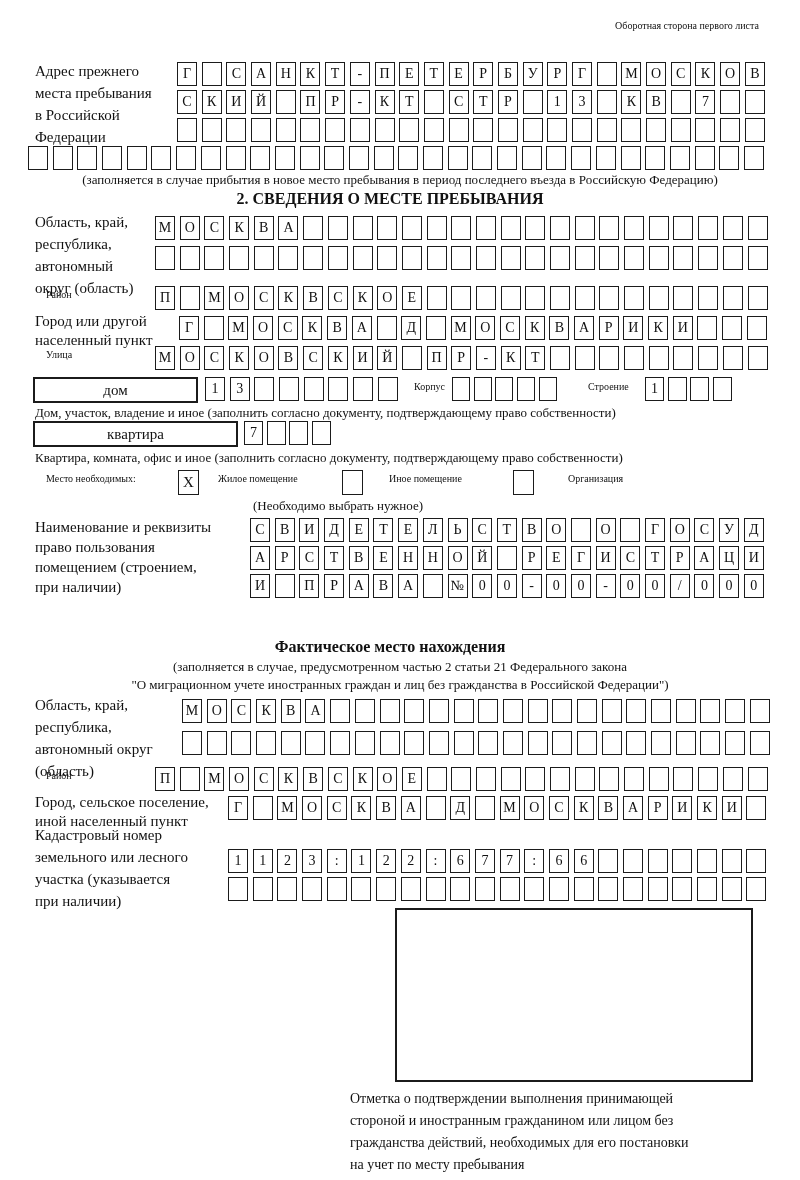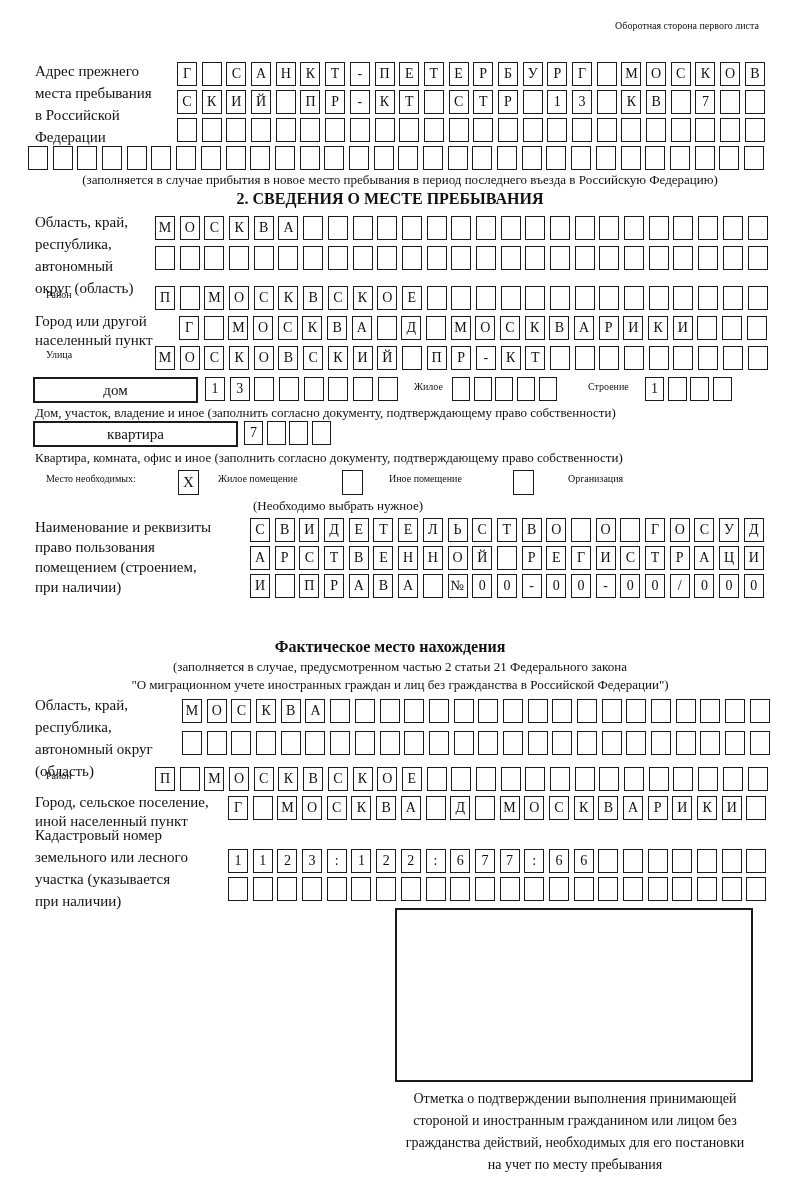--- a/index.html
+++ b/index.html
@@ -13,21 +13,21 @@
   .label.lh19{line-height:19px;}
   .label.lh20{line-height:20px;}
   .txt{position:absolute;font-size:10px;white-space:nowrap;margin-left:11px;}
   .caption{position:absolute;font-size:13px;text-align:center;line-height:18px;}
   .caption.left{text-align:left;}
   .title{position:absolute;left:0;width:780px;font-weight:bold;font-size:16px;text-align:center;}
   .wbox{position:absolute;border:2px solid #1b1b1b;box-sizing:border-box;display:flex;align-items:center;justify-content:center;font-size:15px;background:#fff;}
   .cellbox{position:absolute;width:21px;height:25px;border:1.6px solid #1b1b1b;box-sizing:border-box;
            display:flex;align-items:center;justify-content:center;font-size:15px;background:#fff;}
   .markbox{position:absolute;border:2px solid #1b1b1b;box-sizing:border-box;background:#fff;}
-  .bottomcap{position:absolute;font-size:14px;line-height:22px;text-align:center;}
+  .bottomcap{position:absolute;font-size:14px;line-height:22px;}
 </style>
 </head>
 <body>
 
 <div class="txt" style="left:0;top:20px;width:748px;text-align:right">Оборотная сторона первого листа</div>
 
 <div class="label" style="left:35px;top:60px">
     <div>Адрес прежнего</div>
     <div>места пребывания</div>
     <div>в Российской</div>
@@ -303,21 +303,21 @@
 <div class="cellrow" style="left:205px;top:377px">
     <div class="cell">1</div>
     <div class="cell">3</div>
     <div class="cell"></div>
     <div class="cell"></div>
     <div class="cell"></div>
     <div class="cell"></div>
     <div class="cell"></div>
     <div class="cell"></div>
   </div>
-<div class="txt" style="left:403px;top:381px">Жилое</div>
+<div class="txt" style="left:403px;top:381px">Корпус</div>
 <div class="cellrow sm" style="left:452px;top:377px">
     <div class="cell"></div>
     <div class="cell"></div>
     <div class="cell"></div>
     <div class="cell"></div>
     <div class="cell"></div>
   </div>
 <div class="txt" style="left:577px;top:381px">Строение</div>
 <div class="cellrow sm2" style="left:645px;top:377px">
     <div class="cell">1</div>

